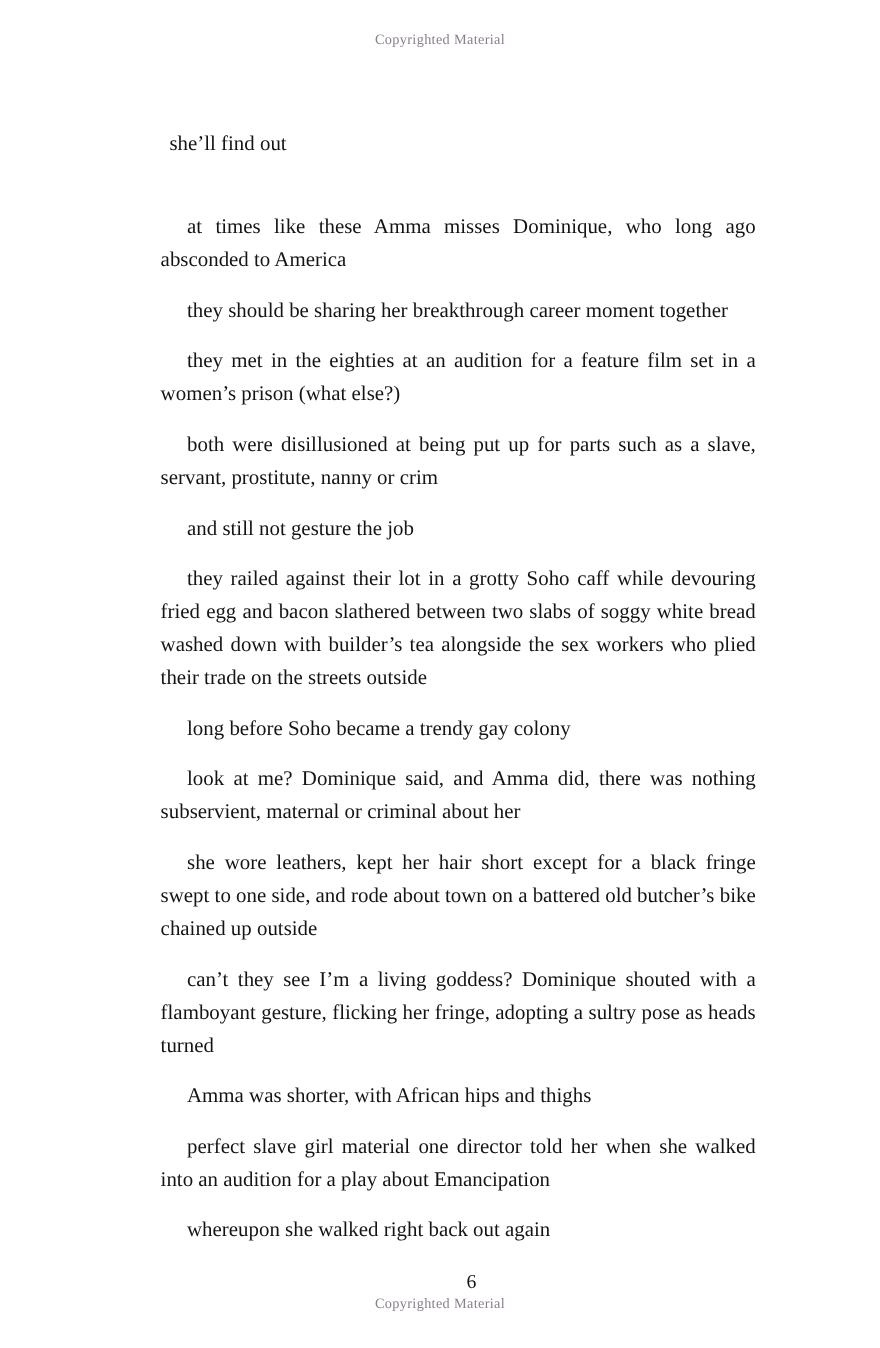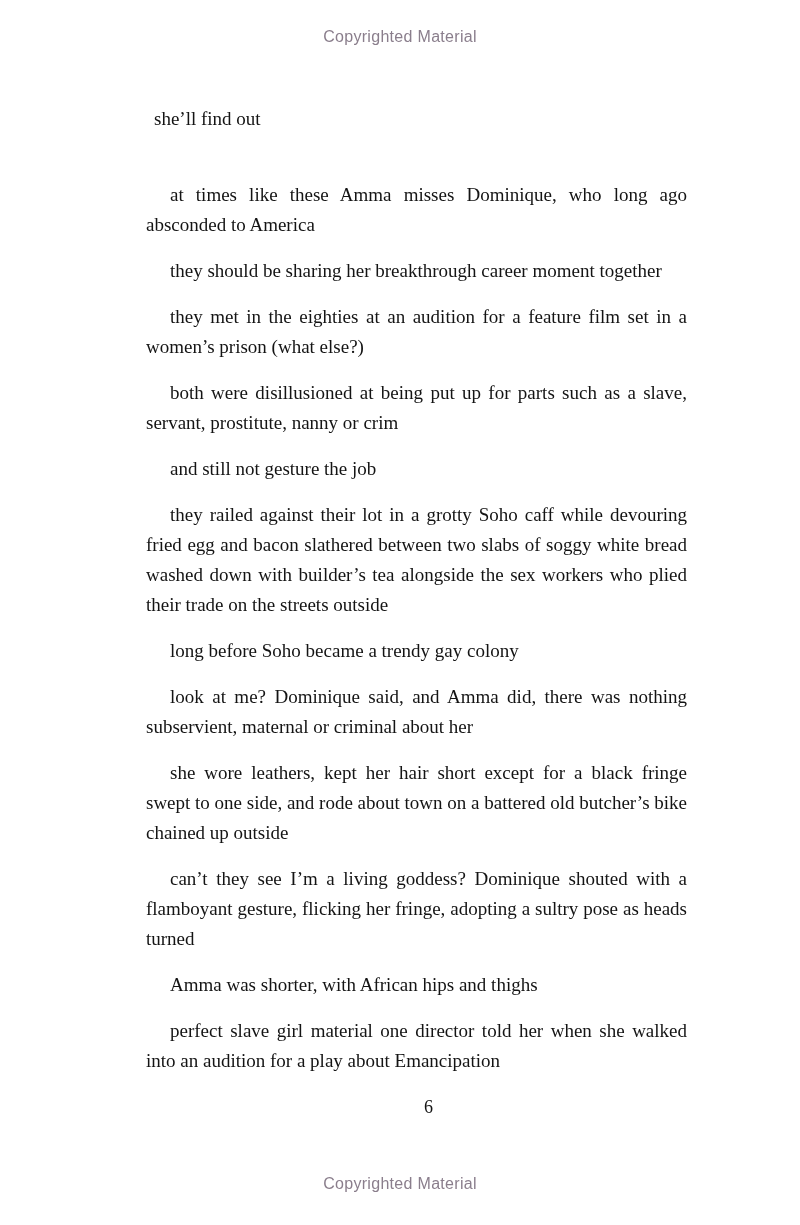--- a/index.html
+++ b/index.html
@@ -11,38 +11,38 @@
     position: relative;
     width: 800px;
     height: 1225px;
     background: #ffffff;
     overflow: hidden;
     font-family: "Liberation Serif", "DejaVu Serif", serif;
   }
   .copyright-banner {
     width: 100%;
     text-align: center;
-    font-family: Liberation Sans, sans-serif;
-    font-size: 16px;
+    font-family: Liberation Serif, serif;
+    font-size: 13px;
     letter-spacing: 0.3px;
     color: #8a7e8c;
   }
   .banner-top {
     position: absolute;
     top: 28px;
     left: 0;
   }
   .banner-bottom {
     position: absolute;
     bottom: 32px;
     left: 0;
   }
   .text-block {
     position: absolute;
-    top: 104px;
+    top: 116px;
     left: 130px;
     width: 573px;
     font-size: 19px;
     line-height: 30px;
     color: #141414;
     text-align: justify;
   }
   .opening-lines div {
     text-indent: 24px;
   }
@@ -82,20 +82,21 @@
     <p>they met in the eighties at an audition for a feature film set in a women’s prison (what else?)</p>
     <p>both were disillusioned at being put up for parts such as a slave, servant, prostitute, nanny or crim</p>
     <p>and still not gesture the job</p>
     <p>they railed against their lot in a grotty Soho caff while devouring fried egg and bacon slathered between two slabs of soggy white bread washed down with builder’s tea alongside the sex workers who plied their trade on the streets outside</p>
     <p>long before Soho became a trendy gay colony</p>
     <p>look at me? Dominique said, and Amma did, there was nothing subservient, maternal or criminal about her</p>
     <p>she wore leathers, kept her hair short except for a black fringe swept to one side, and rode about town on a battered old butcher’s bike chained up outside</p>
     <p>can’t they see I’m a living goddess? Dominique shouted with a flamboyant gesture, flicking her fringe, adopting a sultry pose as heads turned</p>
     <p>Amma was shorter, with African hips and thighs</p>
     <p>perfect slave girl material one director told her when she walked into an audition for a play about Emancipation</p>
+    <p>whereupon she walked right back out again</p>
 
     <p class="page-number">6</p>
 
   </div>
 
   <div class="copyright-banner banner-bottom">Copyrighted Material</div>
 
 </div>
 
 </body></html>

